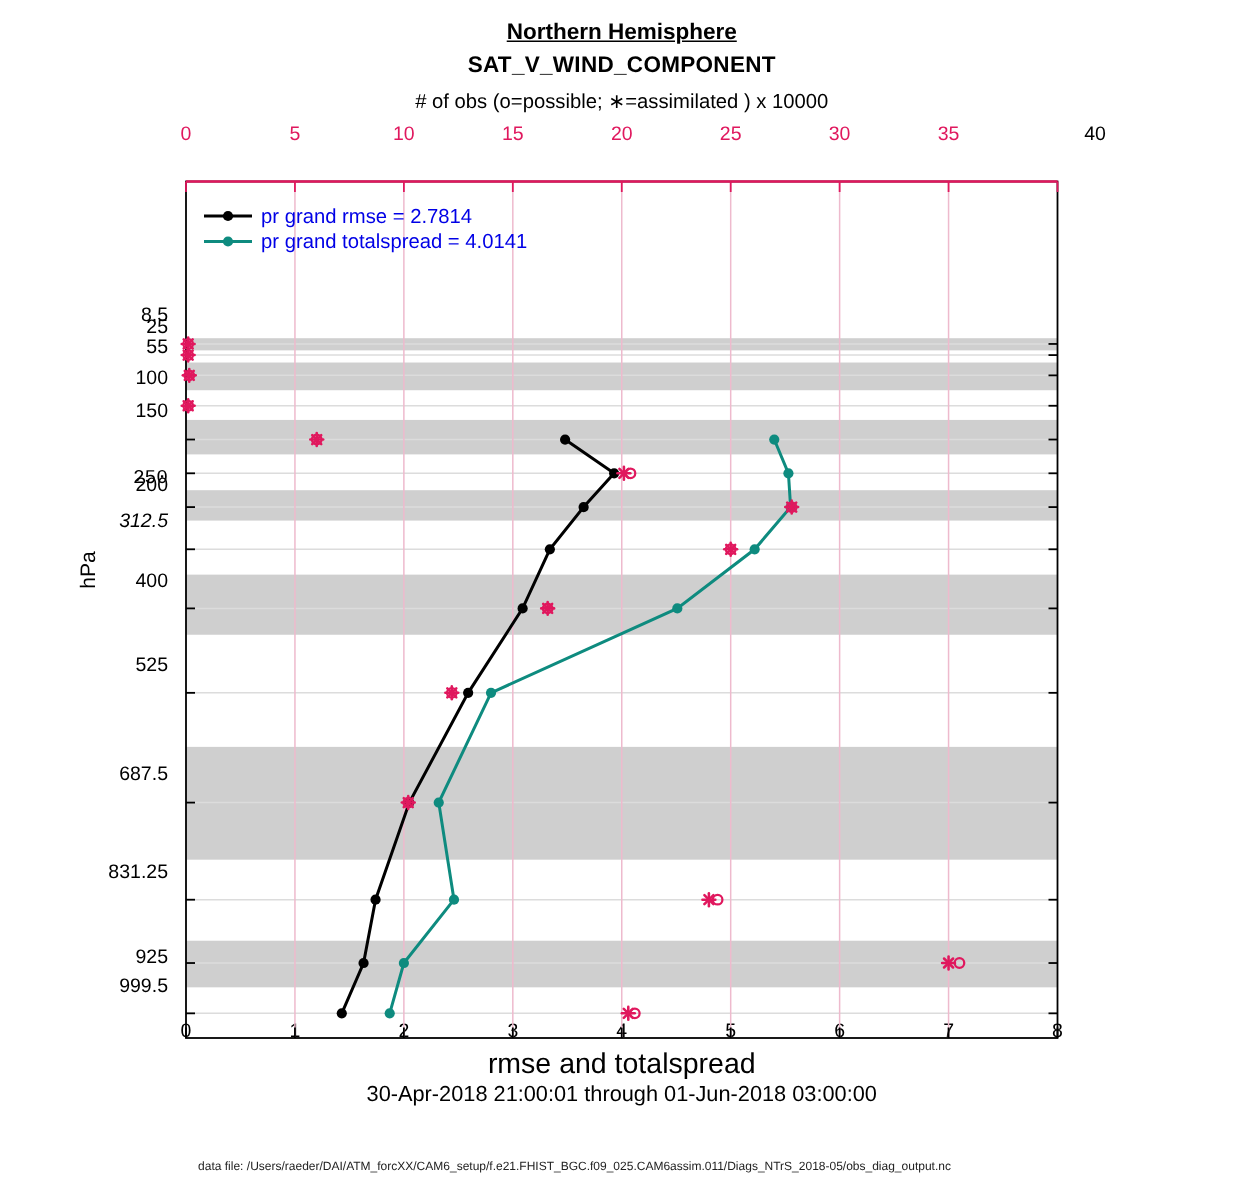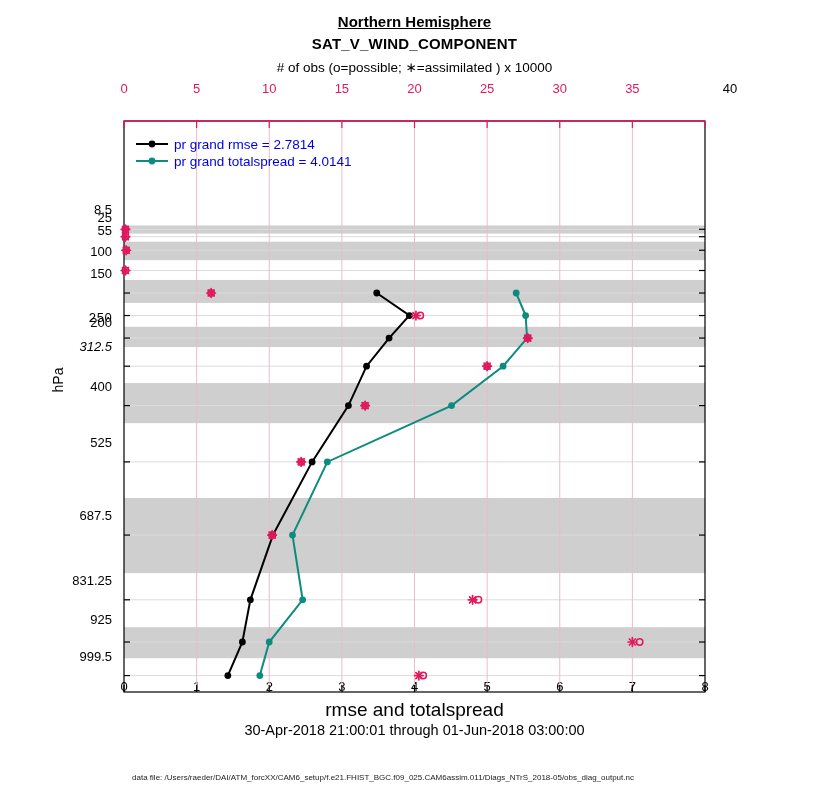--- a/index.html
+++ b/index.html
@@ -46,21 +46,21 @@
     <div class="tk" style="top: 122.241px; padding-left: 30px;">55</div>
     <div class="tk" style="top: 142.505px;">100</div>
     <div class="tk" style="top: 165.021px;">150</div>
     <div class="tk" style="top: 187.536px; margin-top: 26px;">200</div>
     <div class="tk" style="top: 210.052px; font-family: Liberation Mono, monospace;">250</div>
     <div class="tk" style="top: 238.197px; font-style: italic;">312.5</div>
     <div class="tk" style="top: 277.599px;">400</div>
     <div class="tk" style="top: 333.889px;">525</div>
     <div class="tk" style="top: 407.065px;">687.5</div>
     <div class="tk" style="top: 471.798px;">831.25</div>
-    <div class="tk" style="top: 511px;">925</div>
+    <div class="tk" style="top: 529px;">925</div>
     <div class="tk" style="top: 547.563px;">999.5</div>
   </div>
 <div class="abs" id="bottom-ticks">
     <div class="tk" style="left: 0px; top: 0px;">0</div>
     <div class="tk" style="left: 72.625px; top: 0px;">1</div>
     <div class="tk" style="left: 145.25px; top: 0px;">2</div>
     <div class="tk" style="left: 217.875px; top: 0px;">3</div>
     <div class="tk" style="left: 290.5px; top: 0px;">4</div>
     <div class="tk" style="left: 363.125px; top: 0px;">5</div>
     <div class="tk" style="left: 435.75px; top: 0px;">6</div>

